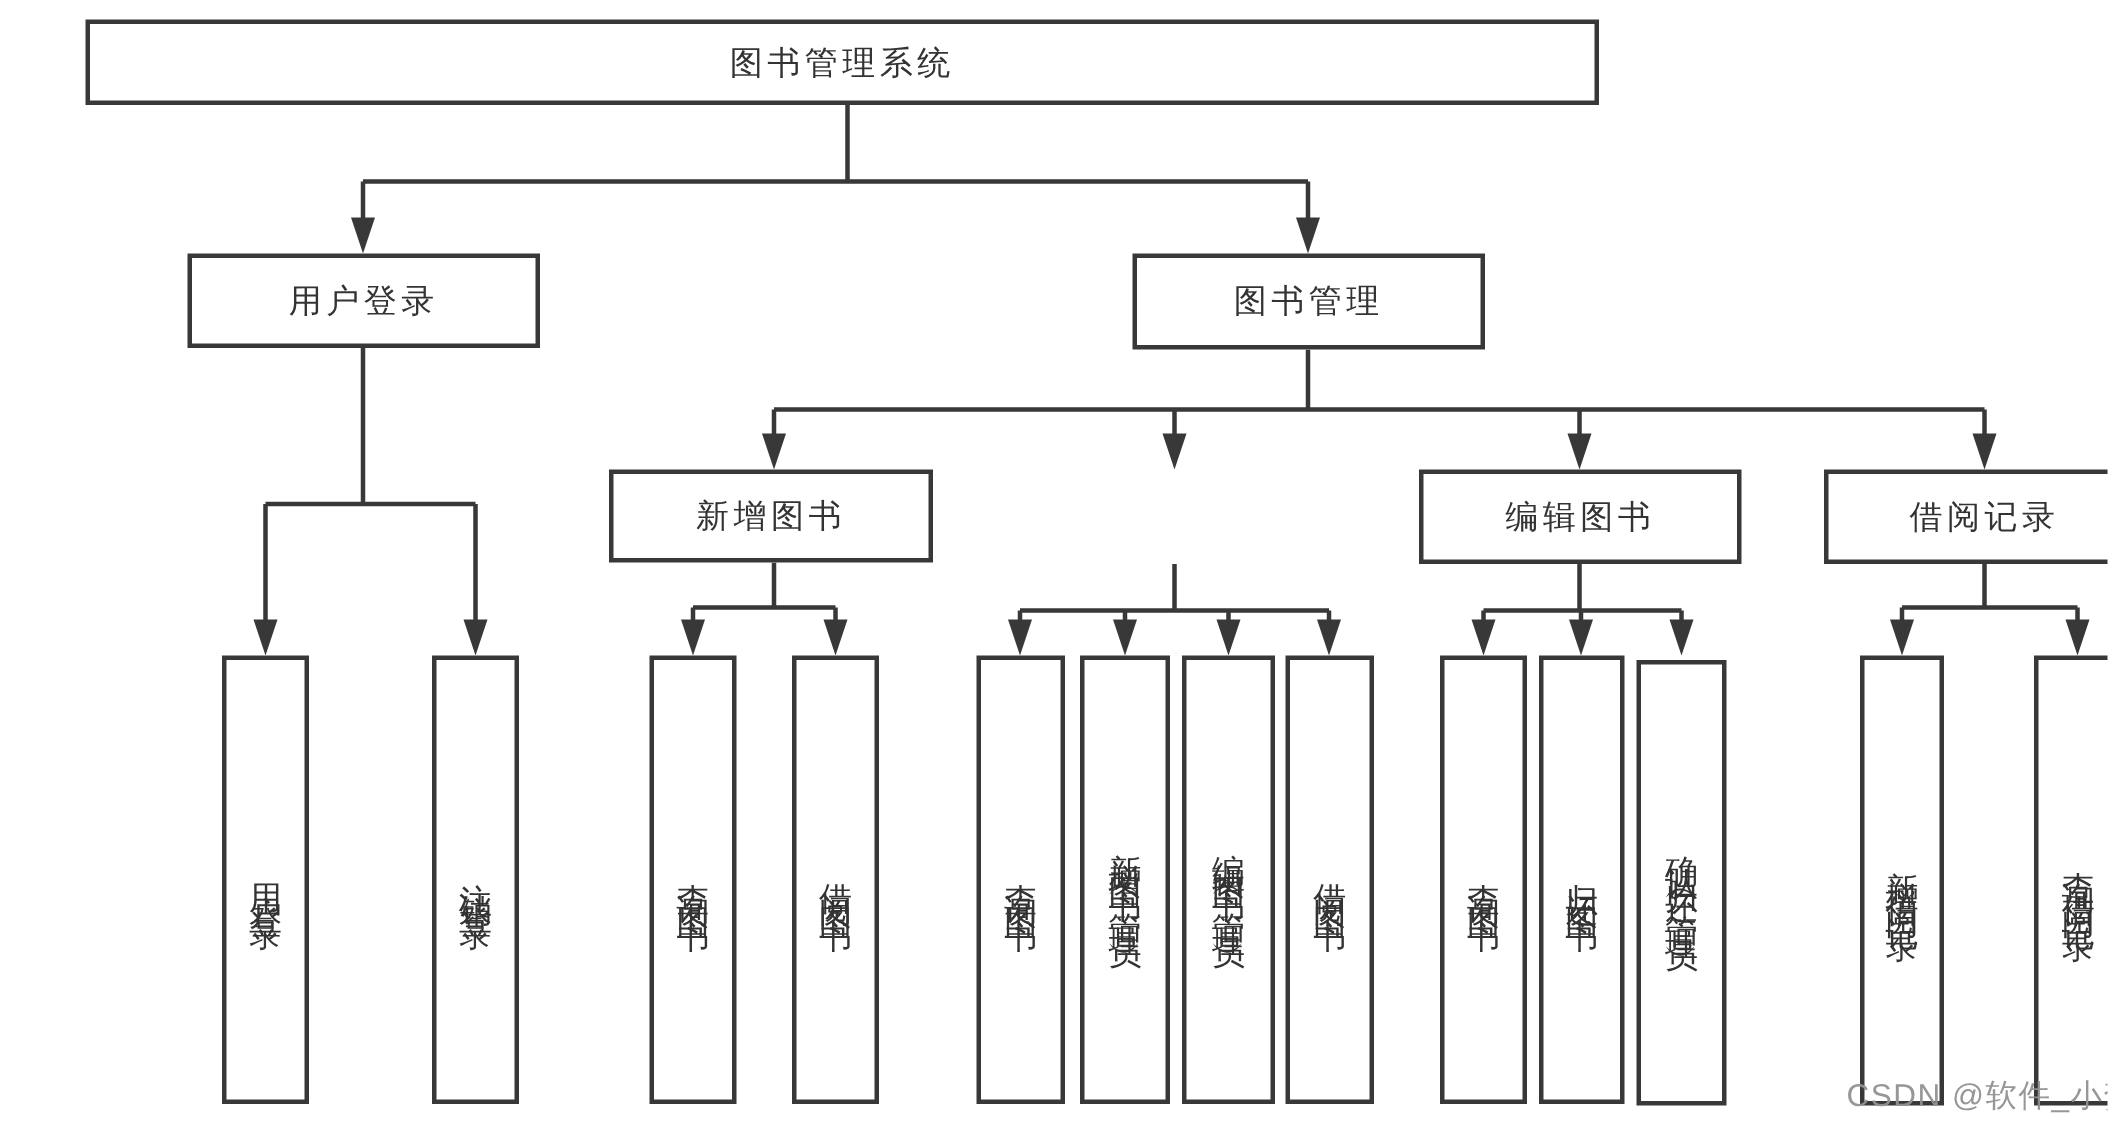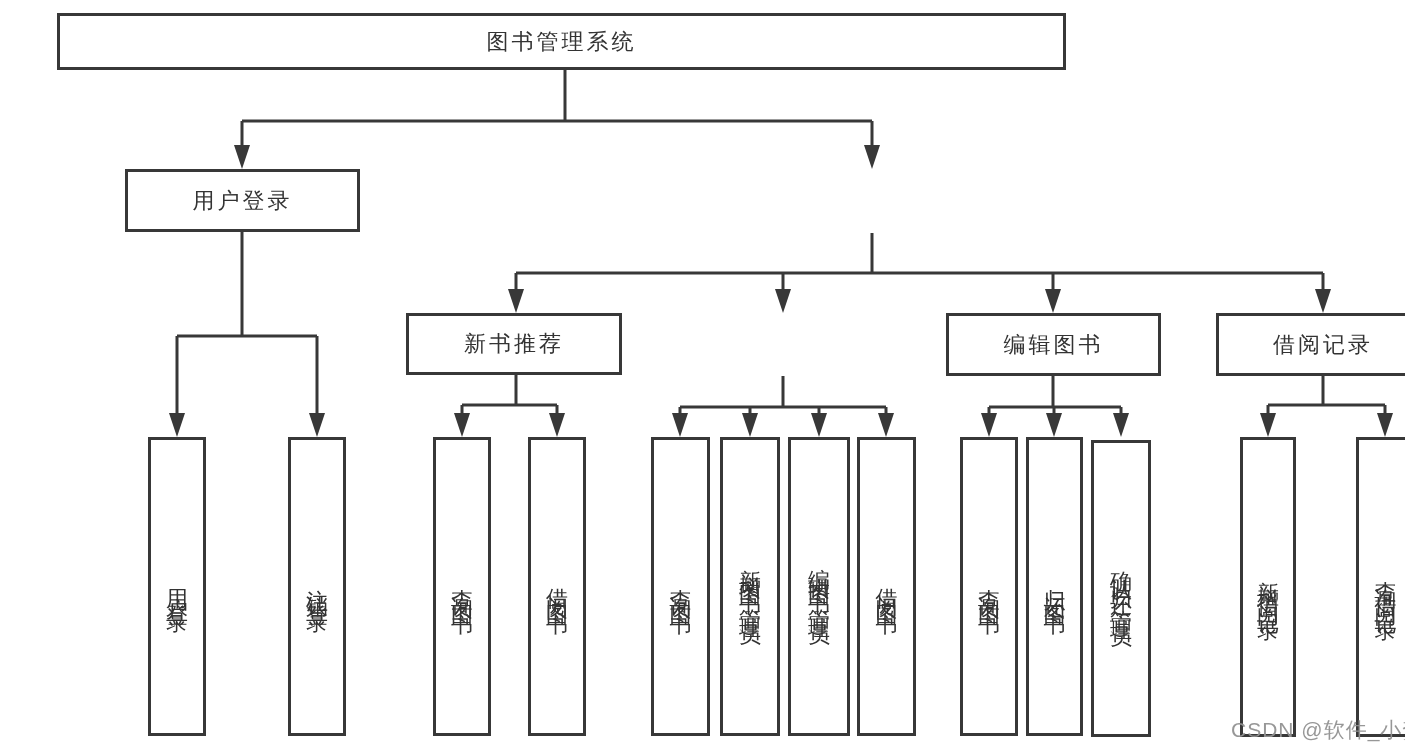--- a/index.html
+++ b/index.html
@@ -91,23 +91,26 @@
     </g>
   </svg>
 
   <div class="node h" style="left:14px;top:13px;width:1009px;height:57px">
     <span class="lbl">图书管理系统</span>
   </div>
 
   <div class="node h" style="left:82px;top:169px;width:235px;height:63px">
     <span class="lbl">用户登录</span>
   </div>
+  <div class="node h" style="left:712px;top:169px;width:235px;height:64px">
+    <span class="lbl">图书管理</span>
+  </div>
 
   <div class="node h" style="left:363px;top:313px;width:216px;height:62px">
-    <span class="lbl">新书推荐</span>
+    <span class="lbl">新增图书</span>
   </div>
   <div class="node h" style="left:903px;top:313px;width:215px;height:63px">
     <span class="lbl">编辑图书</span>
   </div>
   <div class="node h" style="left:1173px;top:313px;width:214px;height:63px">
     <span class="lbl">借阅记录</span>
   </div>
 
   <div class="node v" style="left:105px;top:437px;width:58px;height:299px">
     <span class="lbl">用户登录</span>

